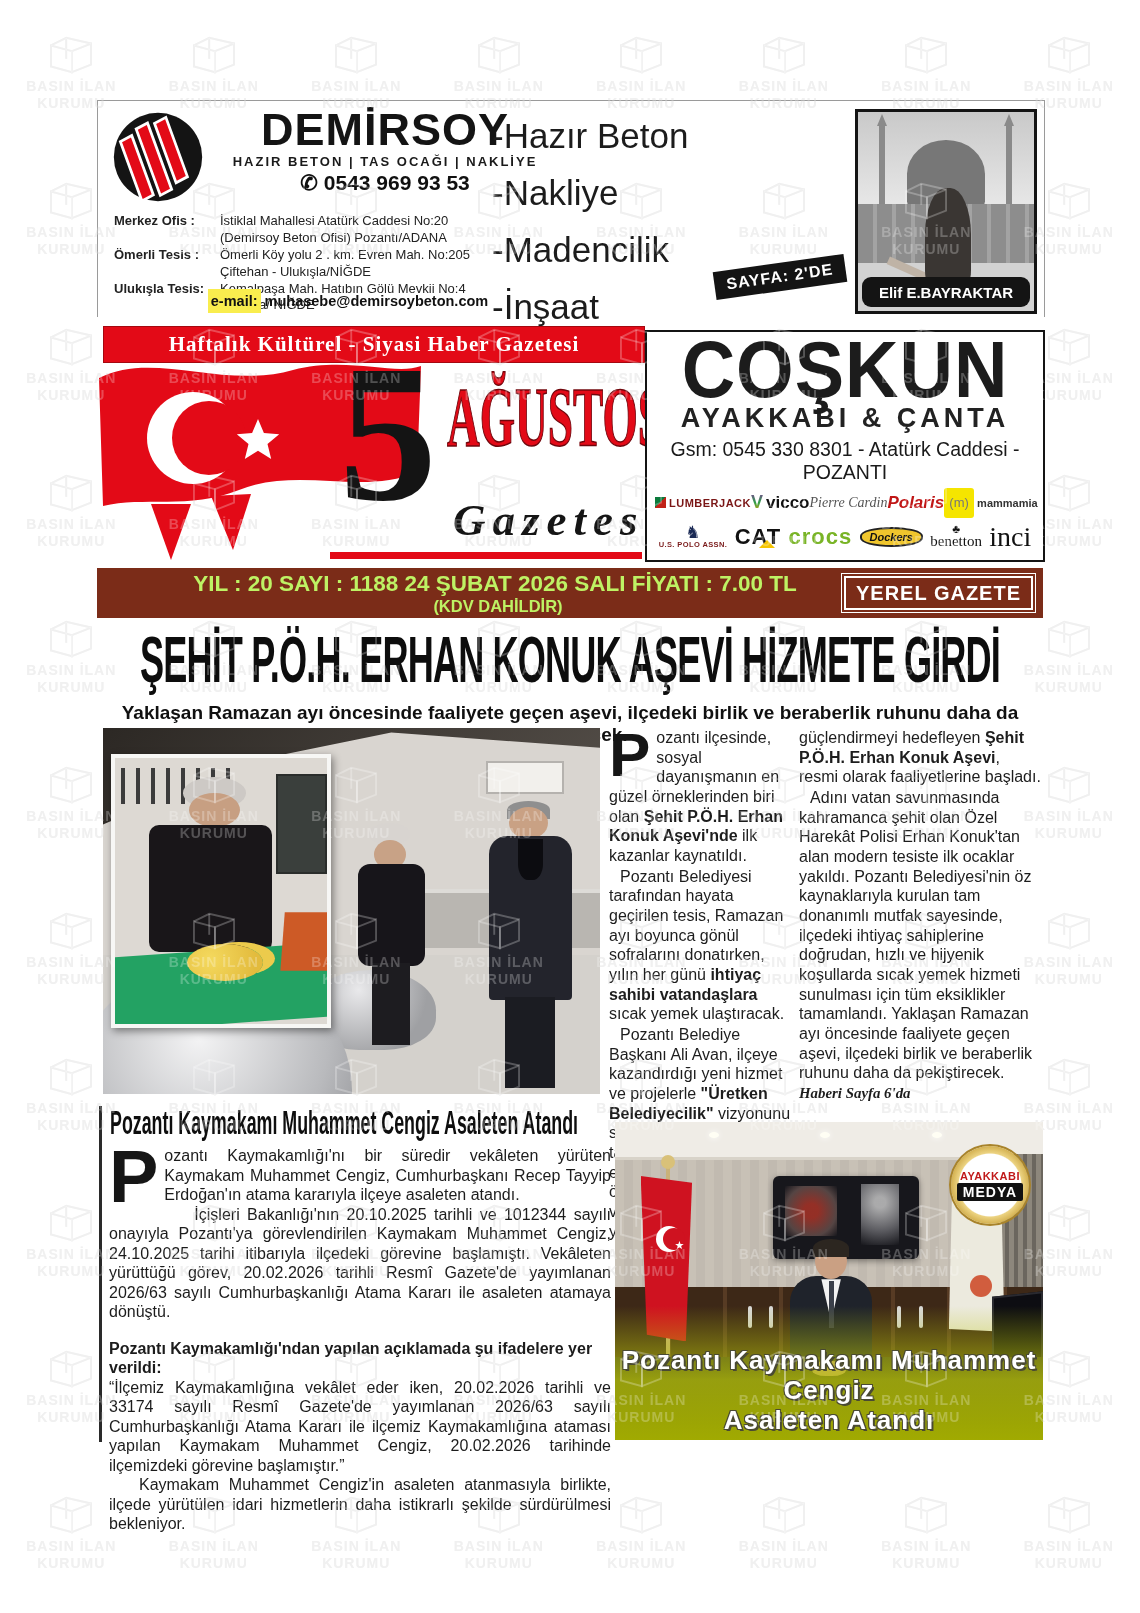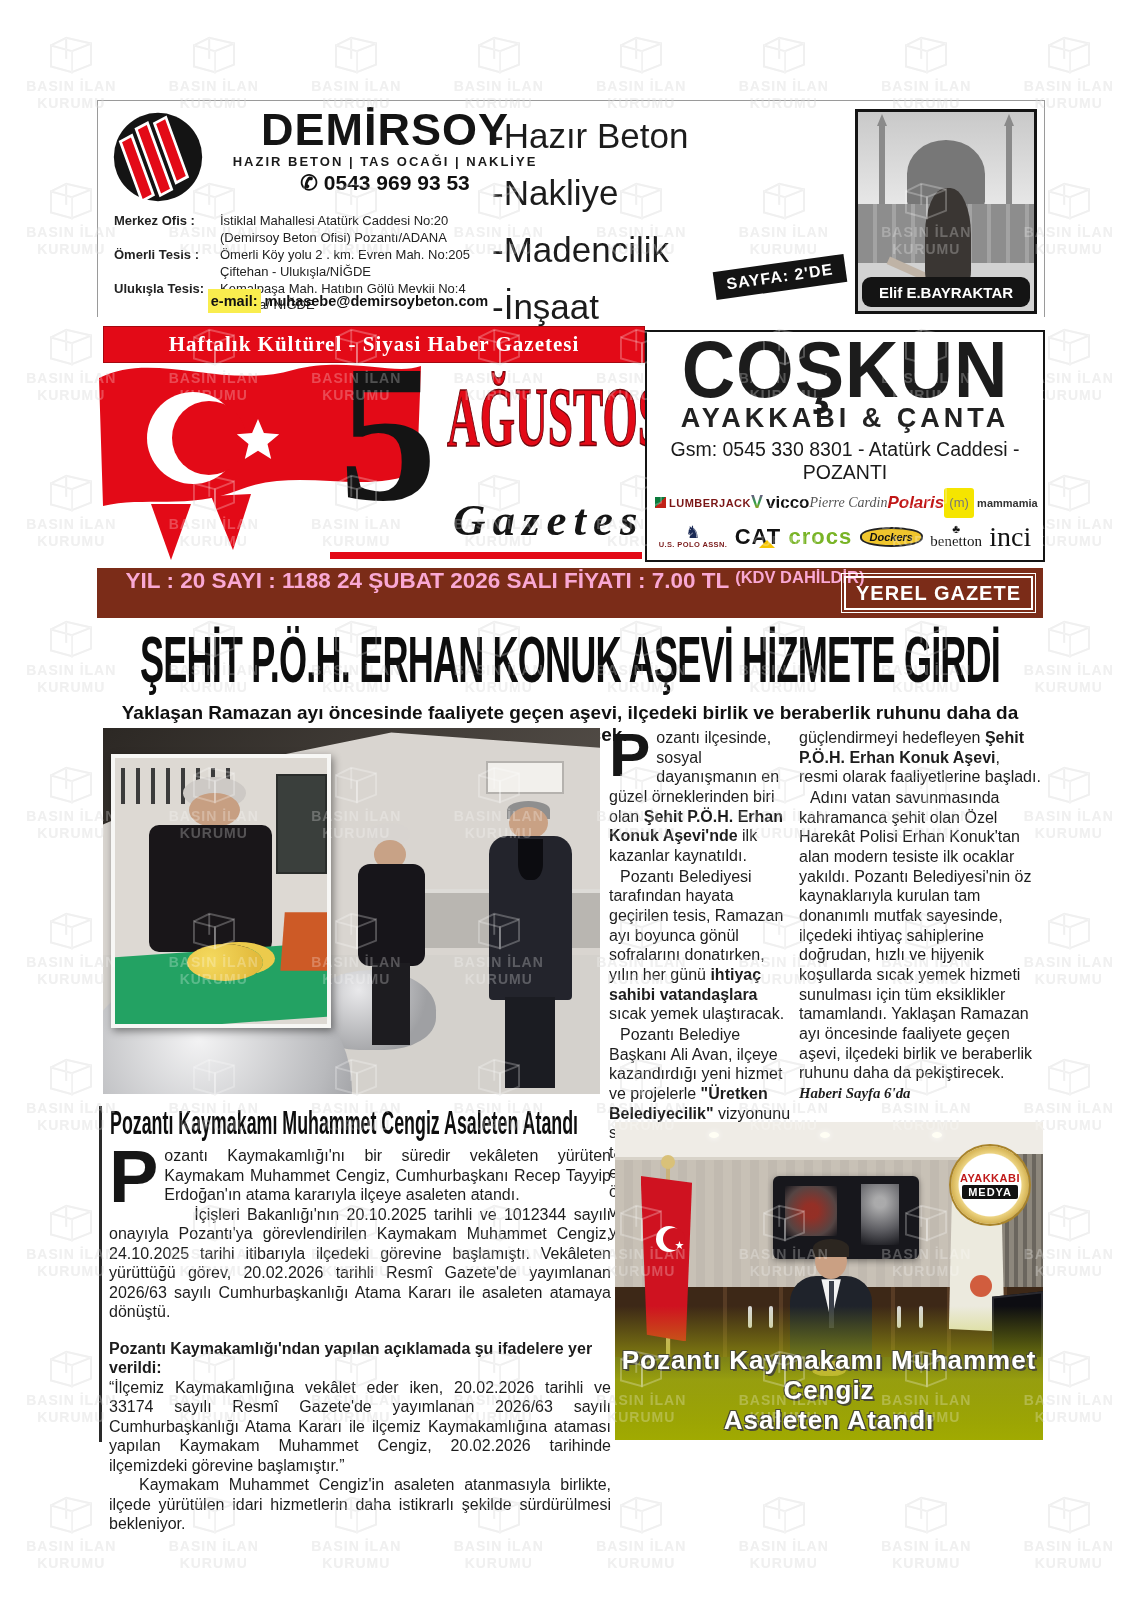--- a/index.html
+++ b/index.html
@@ -91,22 +91,22 @@
   .b-crocs{font-weight:bold;font-size:22px;color:#79b426;letter-spacing:1px;}
   .b-dockers{background:#f0c62d;border:2px solid #222;border-radius:50%/45%;padding:2px 8px;
              font-weight:bold;font-size:11px;color:#111;font-style:italic;}
   .b-benetton{flex-direction:column;gap:0;line-height:0.9;}
   .ben-icon{font-size:12px;color:#111;}
   .b-benetton b{font-size:15px;color:#111;font-family:"Liberation Serif",serif;font-weight:normal;}
   .b-inci{font-family:"Liberation Serif",serif;font-size:28px;color:#111;}
 
   
   .datebar{position:absolute;left:97px;top:568px;width:946px;height:50px;background:#7b2c18;}
-  .datebar-info{position:absolute;left:0;right:150px;top:0;bottom:0;display:flex;
-                justify-content:center;color:#f9a8d4;font-weight:bold;font-size:22.5px;white-space:nowrap;}
+  .datebar-info{position:absolute;left:0;right:150px;top:0;bottom:0;display:flex;align-items:center;
+                justify-content:center;color:#bef264;font-weight:bold;font-size:22.5px;white-space:nowrap;flex-direction:column;}
   .datebar-small{font-size:16.5px;margin-left:6px;}
   .yerel{position:absolute;right:10px;top:8px;height:30px;border:2px solid #fff;outline:1px solid #fff;
          outline-offset:2px;color:#fff;font-weight:bold;font-size:20px;letter-spacing:1px;
          display:flex;align-items:center;padding:0 10px;}
 
   
   .headline-wrap{position:absolute;left:97px;top:618px;width:946px;height:82px;display:flex;
                  align-items:center;justify-content:center;}
   .headline{display:inline-block;white-space:nowrap;font-weight:bold;font-size:43px;letter-spacing:-1px;
             color:#0d0d0d;transform:scale(0.84,1.52);}
@@ -212,21 +212,21 @@
   .o-caption-grad{position:absolute;left:0;bottom:0;width:100%;height:42%;
                   background:linear-gradient(180deg,rgba(190,200,0,0) 0%,rgba(186,196,10,0.75) 55%,rgba(168,178,0,0.95) 100%);}
   .o-caption{position:absolute;left:0;bottom:4px;width:100%;text-align:center;color:#fff;font-weight:bold;
              font-size:26px;line-height:1.15;letter-spacing:1px;
              text-shadow:2px 2px 0 #4a4a33,-1px -1px 0 #4a4a33,1px -1px 0 #4a4a33,-1px 1px 0 #4a4a33;}
   .o-badge{position:absolute;right:14px;top:24px;width:78px;height:78px;border-radius:50%;
            background:radial-gradient(circle,#ffffff 56%,#ecd382 58%,#c9a23b 76%,#8a6a1f 100%);
            display:flex;flex-direction:column;align-items:center;justify-content:center;gap:1px;
            box-shadow:0 0 0 2px #a8832b;}
   .o-badge .bz1{color:#c01919;font-weight:bold;font-size:11px;letter-spacing:0.5px;}
-  .o-badge .bz2{background:#111;color:#fff;font-weight:bold;font-size:11px;padding:1px 6px;border-radius:2px;letter-spacing:1px;}
+  .o-badge .bz2{background:#111;color:#fff;font-weight:bold;font-size:14px;padding:1px 6px;border-radius:2px;letter-spacing:1px;}
 </style>
 </head>
 <body>
 
 <div class="page">
 
   <div class="wm-layer under">
 
       <div class="wm">
         <svg width="56" height="42" viewBox="0 0 58 44">

